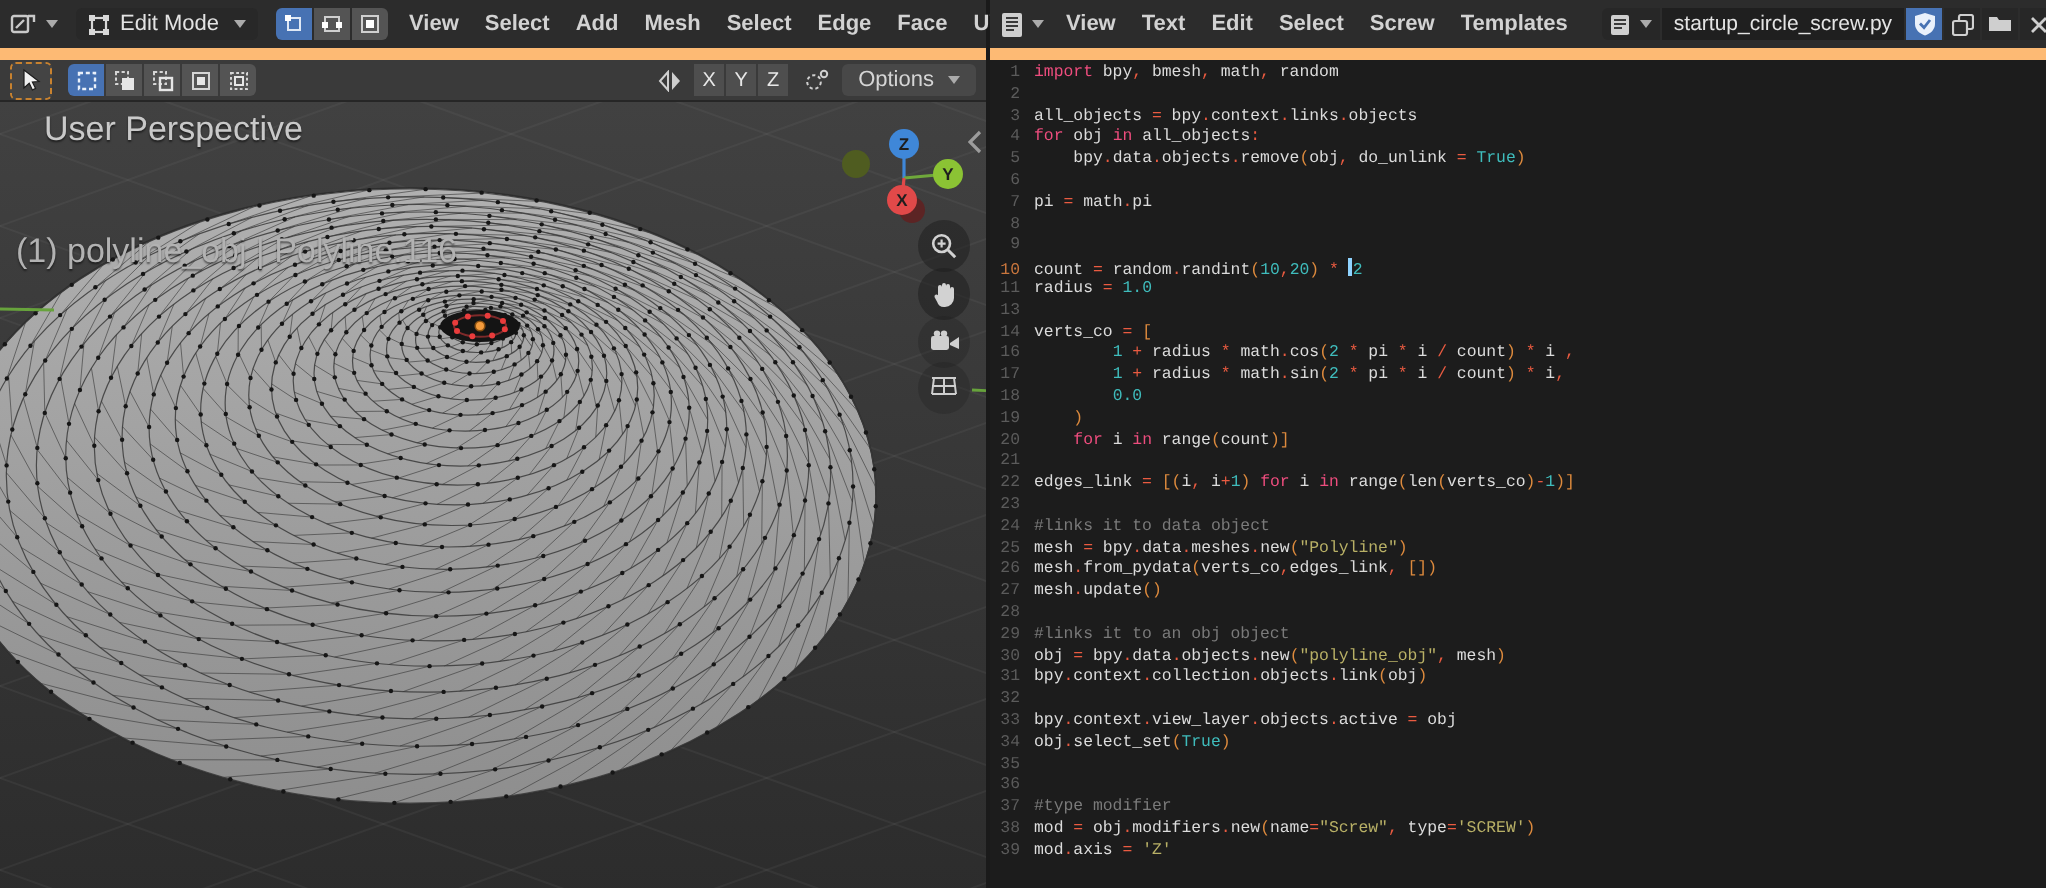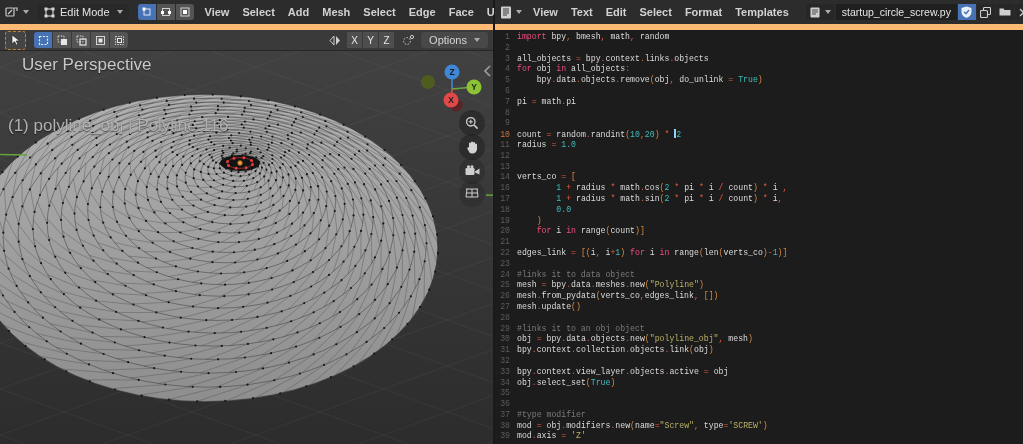--- a/index.html
+++ b/index.html
@@ -1760,21 +1760,21 @@
         <svg width="12" height="13" viewBox="0 0 12 13">
           <rect x="1" y="0.5" width="10" height="12" rx="1" fill="#cfcfcf"></rect>
           <path d="M3 3 h6 M3 5 h6 M3 7 h6 M3 9 h4" stroke="#3a3a3a" stroke-width="1"></path>
         </svg>
         <span class="chev"></span>
       </span>
       <span class="menu-item">View</span>
       <span class="menu-item">Text</span>
       <span class="menu-item">Edit</span>
       <span class="menu-item">Select</span>
-      <span class="menu-item">Format</span>
+      <span class="menu-item">Screw</span>
       <span class="menu-item">Templates</span>
 
       <span class="datablock">
         <span class="db-id">
           <svg width="10" height="11" viewBox="0 0 10 11">
             <rect x="0.5" y="0.5" width="9" height="10" rx="1" fill="#cfcfcf"></rect>
             <path d="M2 3 h6 M2 5 h6 M2 7 h4" stroke="#3a3a3a" stroke-width="0.9"></path>
           </svg>
           <span class="chev"></span>
         </span>
@@ -1813,21 +1813,20 @@
         <div class="cl"><span class="ln">2</span><span class="src"></span></div>
         <div class="cl"><span class="ln">3</span><span class="src"><span class="tk-t">all_objects </span><span class="tk-o">=</span><span class="tk-t"> bpy</span><span class="tk-o">.</span><span class="tk-t">context</span><span class="tk-o">.</span><span class="tk-t">links</span><span class="tk-o">.</span><span class="tk-t">objects</span></span></div>
         <div class="cl"><span class="ln">4</span><span class="src"><span class="tk-k">for</span><span class="tk-t"> obj </span><span class="tk-k">in</span><span class="tk-t"> all_objects</span><span class="tk-o">:</span></span></div>
         <div class="cl"><span class="ln">5</span><span class="src"><span class="tk-t">    bpy</span><span class="tk-o">.</span><span class="tk-t">data</span><span class="tk-o">.</span><span class="tk-t">objects</span><span class="tk-o">.</span><span class="tk-t">remove</span><span class="tk-p">(</span><span class="tk-t">obj</span><span class="tk-o">,</span><span class="tk-t"> do_unlink </span><span class="tk-o">=</span><span class="tk-t"> </span><span class="tk-n">True</span><span class="tk-p">)</span></span></div>
         <div class="cl"><span class="ln">6</span><span class="src"></span></div>
         <div class="cl"><span class="ln">7</span><span class="src"><span class="tk-t">pi </span><span class="tk-o">=</span><span class="tk-t"> math</span><span class="tk-o">.</span><span class="tk-t">pi</span></span></div>
         <div class="cl"><span class="ln">8</span><span class="src"></span></div>
         <div class="cl"><span class="ln">9</span><span class="src"></span></div>
         <div class="cl"><span class="ln cur">10</span><span class="src"><span class="tk-t">count </span><span class="tk-o">=</span><span class="tk-t"> random</span><span class="tk-o">.</span><span class="tk-t">randint</span><span class="tk-p">(</span><span class="tk-n">10</span><span class="tk-o">,</span><span class="tk-n">20</span><span class="tk-p">)</span><span class="tk-t"> </span><span class="tk-o">*</span><span class="tk-t"> </span><span class="caret"></span><span class="tk-n">2</span></span></div>
         <div class="cl"><span class="ln">11</span><span class="src"><span class="tk-t">radius </span><span class="tk-o">=</span><span class="tk-t"> </span><span class="tk-n">1.0</span></span></div>
-        <div class="cl"><span class="ln">12</span><span class="src"></span></div>
         <div class="cl"><span class="ln">13</span><span class="src"></span></div>
         <div class="cl"><span class="ln">14</span><span class="src"><span class="tk-t">verts_co </span><span class="tk-o">=</span><span class="tk-t"> </span><span class="tk-p">[</span></span></div>
         <div class="cl"><span class="ln">16</span><span class="src"><span class="tk-t">        </span><span class="tk-n">1</span><span class="tk-t"> </span><span class="tk-o">+</span><span class="tk-t"> radius </span><span class="tk-o">*</span><span class="tk-t"> math</span><span class="tk-o">.</span><span class="tk-t">cos</span><span class="tk-p">(</span><span class="tk-n">2</span><span class="tk-t"> </span><span class="tk-o">*</span><span class="tk-t"> pi </span><span class="tk-o">*</span><span class="tk-t"> i </span><span class="tk-o">/</span><span class="tk-t"> count</span><span class="tk-p">)</span><span class="tk-t"> </span><span class="tk-o">*</span><span class="tk-t"> i </span><span class="tk-o">,</span></span></div>
         <div class="cl"><span class="ln">17</span><span class="src"><span class="tk-t">        </span><span class="tk-n">1</span><span class="tk-t"> </span><span class="tk-o">+</span><span class="tk-t"> radius </span><span class="tk-o">*</span><span class="tk-t"> math</span><span class="tk-o">.</span><span class="tk-t">sin</span><span class="tk-p">(</span><span class="tk-n">2</span><span class="tk-t"> </span><span class="tk-o">*</span><span class="tk-t"> pi </span><span class="tk-o">*</span><span class="tk-t"> i </span><span class="tk-o">/</span><span class="tk-t"> count</span><span class="tk-p">)</span><span class="tk-t"> </span><span class="tk-o">*</span><span class="tk-t"> i</span><span class="tk-o">,</span></span></div>
         <div class="cl"><span class="ln">18</span><span class="src"><span class="tk-t">        </span><span class="tk-n">0.0</span></span></div>
         <div class="cl"><span class="ln">19</span><span class="src"><span class="tk-t">    </span><span class="tk-p">)</span></span></div>
         <div class="cl"><span class="ln">20</span><span class="src"><span class="tk-t">    </span><span class="tk-k">for</span><span class="tk-t"> i </span><span class="tk-k">in</span><span class="tk-t"> range</span><span class="tk-p">(</span><span class="tk-t">count</span><span class="tk-p">)]</span></span></div>
         <div class="cl"><span class="ln">21</span><span class="src"></span></div>
         <div class="cl"><span class="ln">22</span><span class="src"><span class="tk-t">edges_link </span><span class="tk-o">=</span><span class="tk-t"> </span><span class="tk-p">[(</span><span class="tk-t">i</span><span class="tk-o">,</span><span class="tk-t"> i</span><span class="tk-o">+</span><span class="tk-n">1</span><span class="tk-p">)</span><span class="tk-t"> </span><span class="tk-k">for</span><span class="tk-t"> i </span><span class="tk-k">in</span><span class="tk-t"> range</span><span class="tk-p">(</span><span class="tk-t">len</span><span class="tk-p">(</span><span class="tk-t">verts_co</span><span class="tk-p">)</span><span class="tk-o">-</span><span class="tk-n">1</span><span class="tk-p">)]</span></span></div>
         <div class="cl"><span class="ln">23</span><span class="src"></span></div>

